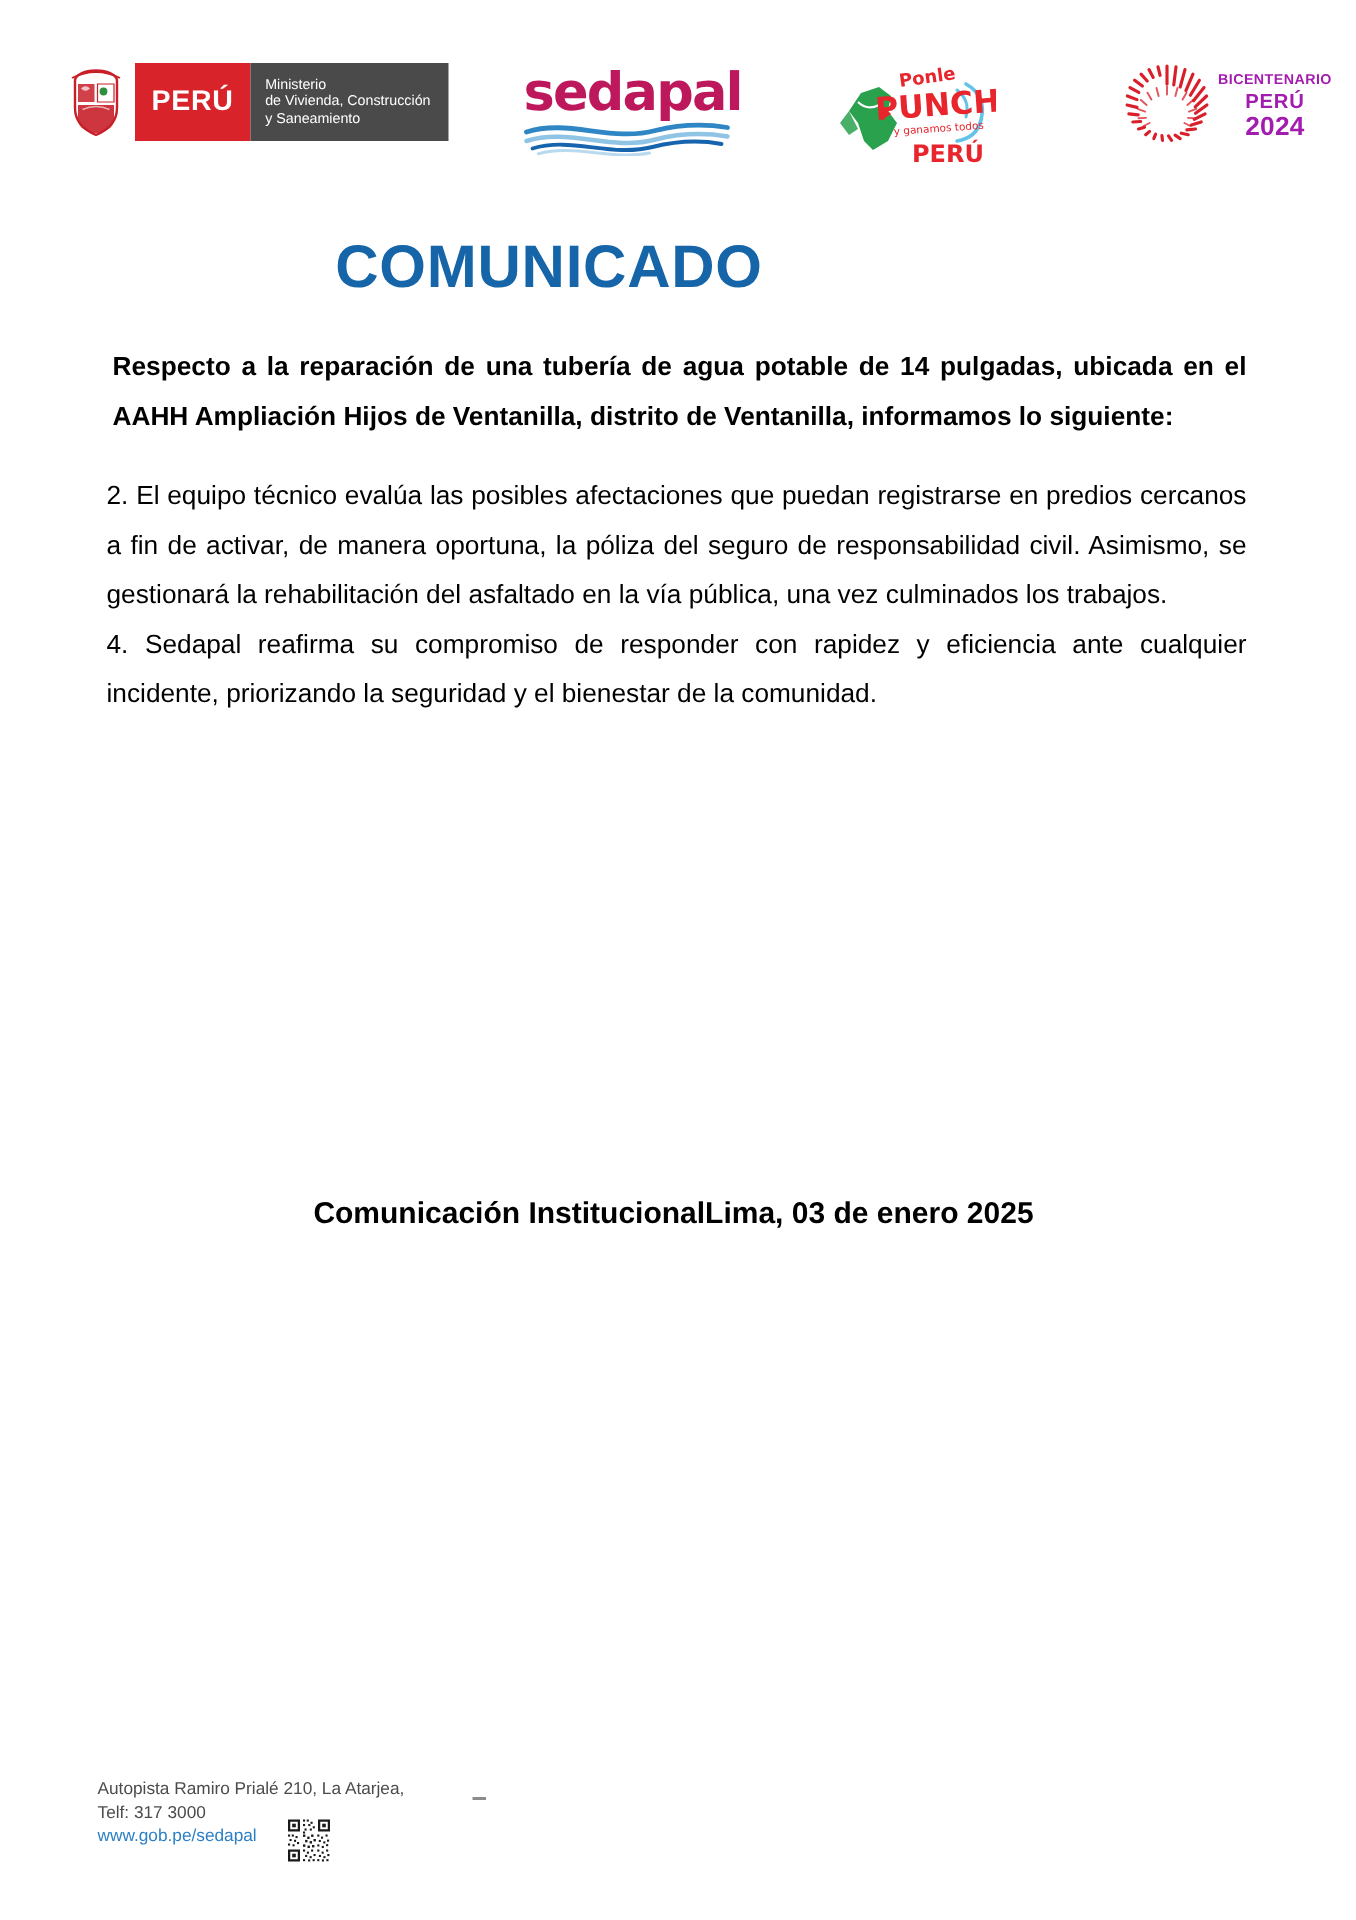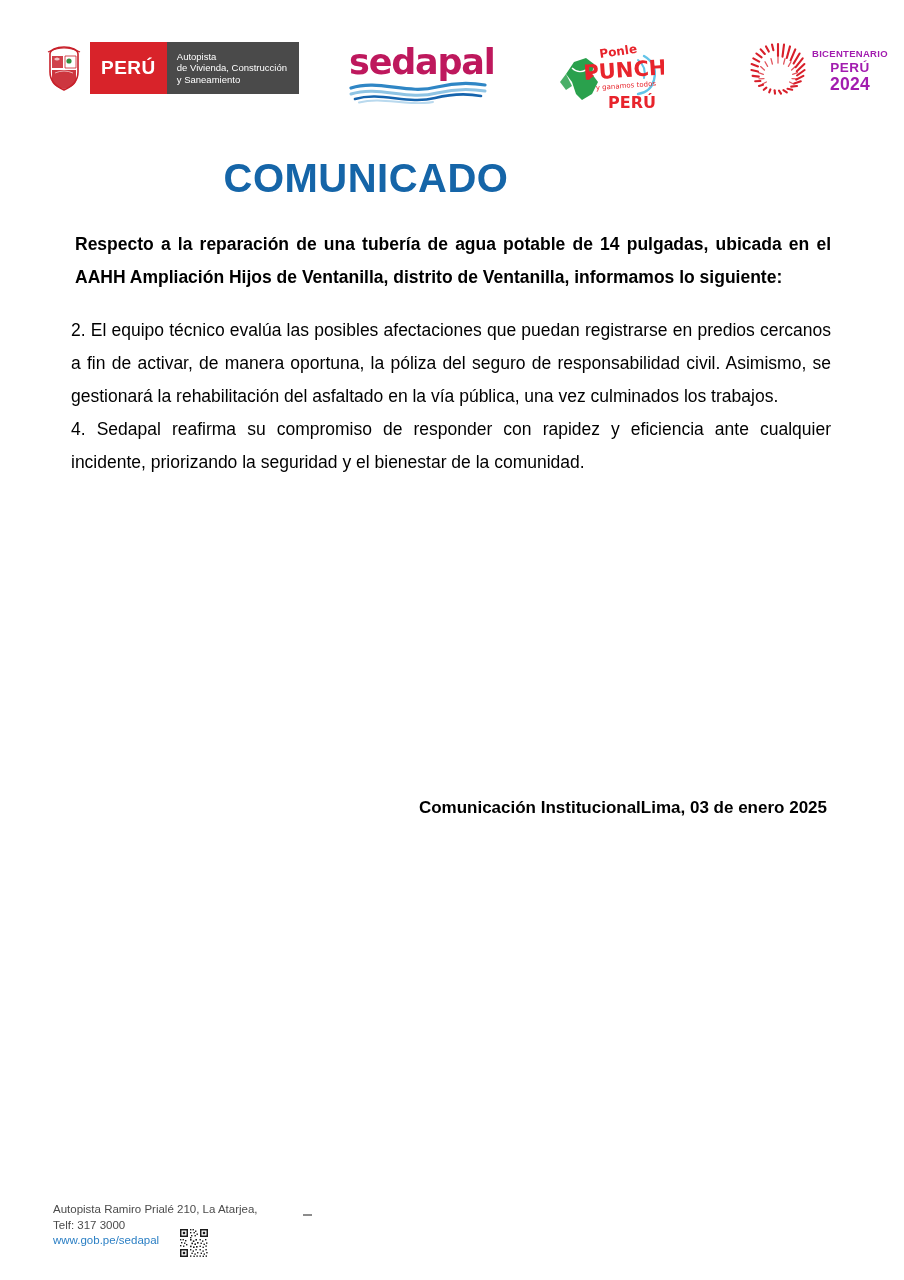--- a/index.html
+++ b/index.html
@@ -179,34 +179,33 @@
     text-align-last: left;
   }
 
   
   .signature-row {
     position: absolute;
     left: 71px;
     top: 798px;
     width: 760px;
     display: flex;
-    justify-content: flex-end;
-    font-size: 17px;
+    justify-content: center;
+    font-size: 20px;
     font-weight: bold;
   }
   .sig-right { padding-right: 4px; }
 
   
   .footer {
     position: absolute;
-    left: 53px;
+    left: 65px;
     top: 1186px;
     width: 400px;
     height: 60px;
-    margin-top: 16px;
   }
   .footer-text {
     position: absolute;
     left: 0;
     top: 0;
     font-size: 11.5px;
     line-height: 15.5px;
     color: #4b4b4b;
   }
   .footer-url {
@@ -239,21 +238,21 @@
         <path d="M21 14 L32 14 L32 26 L21 26 Z" fill="#ffffff" stroke="#c8202a" stroke-width="0.8"></path>
         <path d="M8 28 L32 28 L32 38 C32 43 26 46 20 47 C14 46 8 43 8 38 Z" fill="#c8202a" opacity="0.9"></path>
         <circle cx="25" cy="19" r="2.6" fill="#2f8f3e"></circle>
         <path d="M10 17 q3 -3 6 0 q-3 3 -6 0 Z" fill="#ffffff" opacity="0.7"></path>
         <path d="M4 10 q16 -8 32 0" fill="none" stroke="#c8202a" stroke-width="1.2"></path>
         <path d="M11 31 q9 -4 18 0" fill="none" stroke="#ffffff" stroke-width="1" opacity="0.6"></path>
       </svg>
     </div>
     <div class="peru-block">PERÚ</div>
     <div class="ministerio-block">
-      <span>Autopista</span>
+      <span>Ministerio</span>
       <span>de Vivienda, Construcción</span>
       <span>y Saneamiento</span>
     </div>
   </div>
 
   <div class="logo-sedapal">
     <div class="sedapal-word">sedapal</div>
     <svg class="sedapal-waves" width="140" height="26" viewBox="0 0 140 26">
       <path d="M2 10 C30 1 58 17 88 9 C104 5 118 4 136 7" fill="none" stroke="#2f86c5" stroke-width="3.2" stroke-linecap="round"></path>
       <path d="M2 16 C30 7 58 23 88 15 C104 11 118 10 136 13" fill="none" stroke="#8fc4e4" stroke-width="3" stroke-linecap="round"></path>

